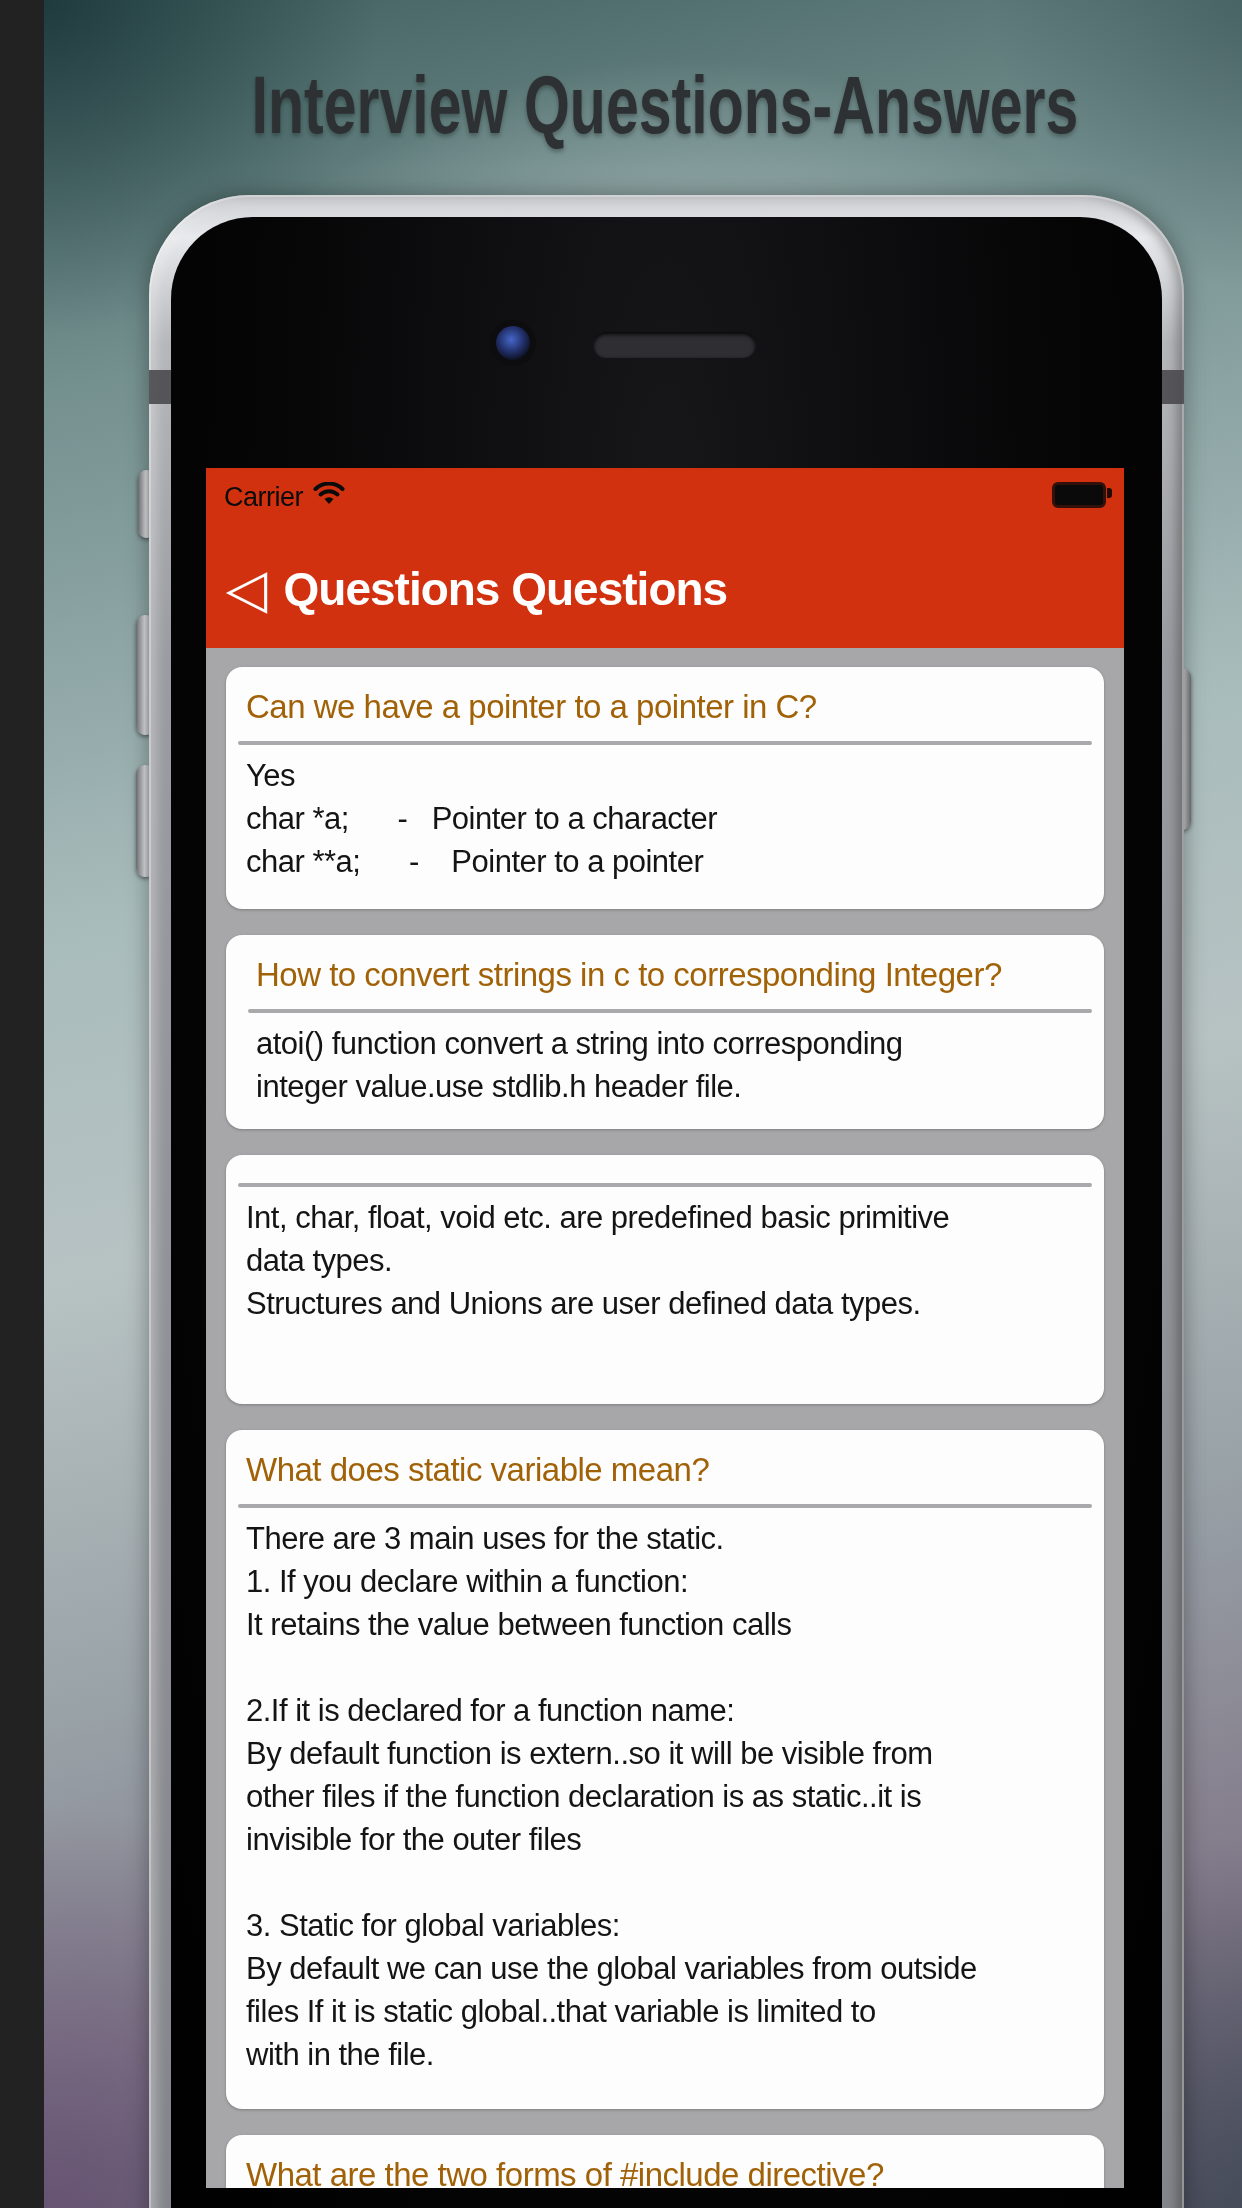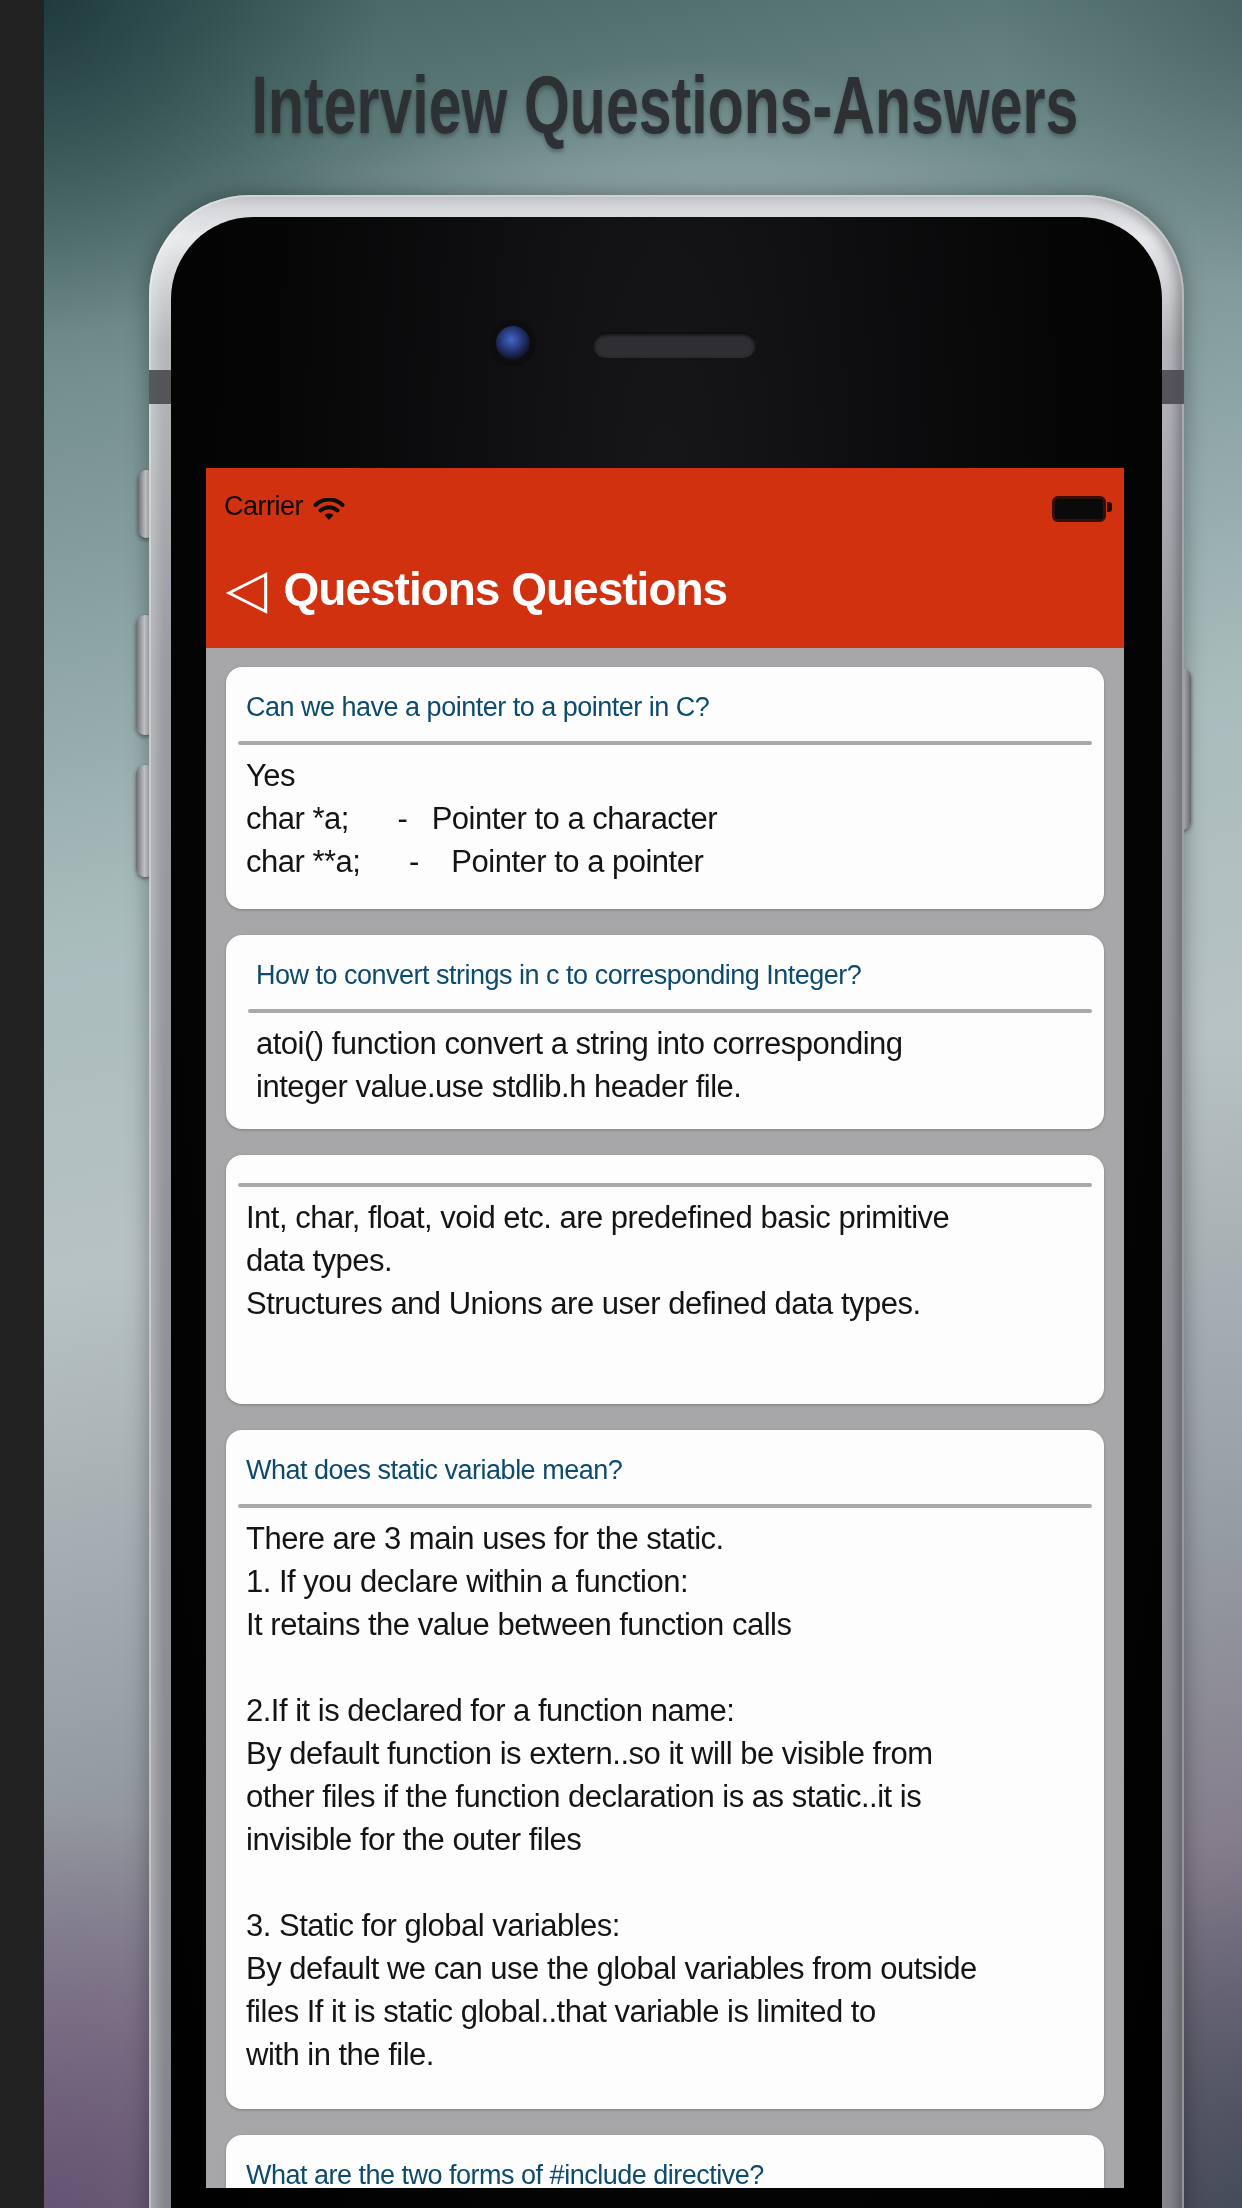--- a/index.html
+++ b/index.html
@@ -45,21 +45,21 @@
   .camera{position:absolute;left:325px;top:109px;width:34px;height:34px;border-radius:50%;
     background:radial-gradient(circle at 45% 40%,#4567c8 0%,#22306a 45%,#0b0d18 78%);
     box-shadow:0 0 0 6px #0d0d0f;}
   .speaker{position:absolute;left:422px;top:115px;width:163px;height:26px;border-radius:13px;
     background:#2e2e33;box-shadow:inset 0 2px 4px #000;}
   
   .screen{position:absolute;left:35px;top:251px;width:918px;height:1720px;
     background:#a7a7a9;overflow:hidden;display:flex;flex-direction:column;}
   .header{position:relative;height:180px;background:#d23110;flex:none;}
   .status-bar{position:absolute;top:14px;left:0;right:0;height:40px;
-    display:flex;align-items:flex-end;padding:0 18px;color:#0b0b0b;}
+    display:flex;align-items:flex-start;padding:0 18px;color:#0b0b0b;}
   .carrier{font-size:27px;letter-spacing:-0.5px;}
   .wifi{margin-left:10px;}
   .sb-time{position:absolute;left:0;right:0;text-align:center;
     font-size:27px;font-weight:700;letter-spacing:-0.5px;}
   .battery{margin-left:auto;position:relative;width:48px;height:20px;
     border:3px solid #33100a;border-radius:6px;background:#0a0a0a;}
   .battery::after{content:"";position:absolute;right:-9px;top:3px;width:5px;height:10px;
     background:#200b06;border-radius:0 3px 3px 0;}
   .nav-bar{position:absolute;top:84px;left:20px;right:20px;height:74px;
     display:flex;align-items:center;}
@@ -69,21 +69,21 @@
   
   .content{flex:1;padding-top:19px;overflow:hidden;}
   .card{margin:0 20px 26px 20px;background:#fdfdfe;border-radius:16px;
     padding:14px 20px 20px 20px;box-shadow:0 1px 3px rgba(0,0,0,0.25);
     box-sizing:border-box;}
   .card:nth-child(1){min-height:242px;}
   .card:nth-child(2){min-height:194px;padding-left:30px;}
   .card:nth-child(3){min-height:249px;}
   .card:nth-child(4){min-height:679px;}
   .card:nth-child(5){min-height:300px;}
-  .q{color:#0c4a6e;font-size:27px;line-height:40px;padding-top:6px;letter-spacing:-0.5px;}
+  .q{color:#a16207;font-size:33px;line-height:40px;padding-top:6px;letter-spacing:-0.5px;}
   .divider{height:4px;background:#a9a9ab;margin:14px -8px 9px -8px;border-radius:2px;}
   .a{color:#141414;font-size:31px;line-height:43px;white-space:pre-wrap;letter-spacing:-0.5px;}
   .a:empty{display:none;}
 </style>
 </head>
 <body>
 
 <div class="canvas">
   <div class="bg"></div>
 

